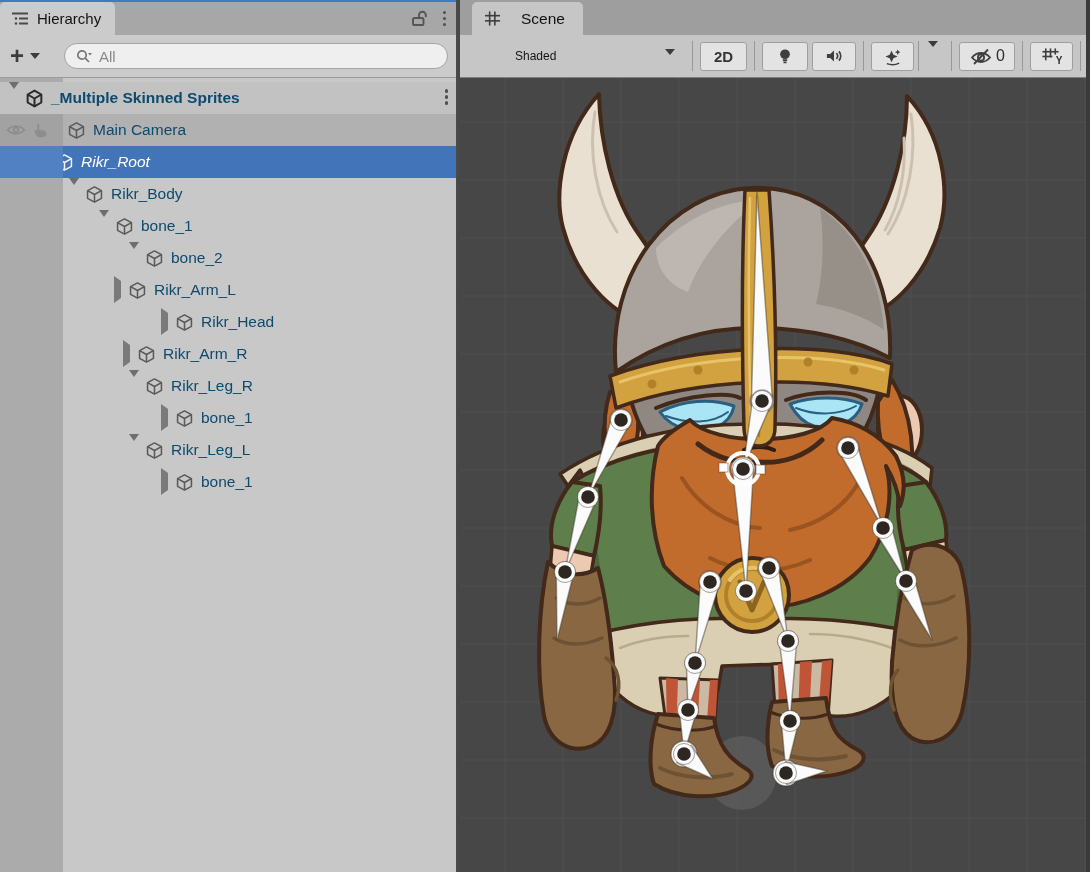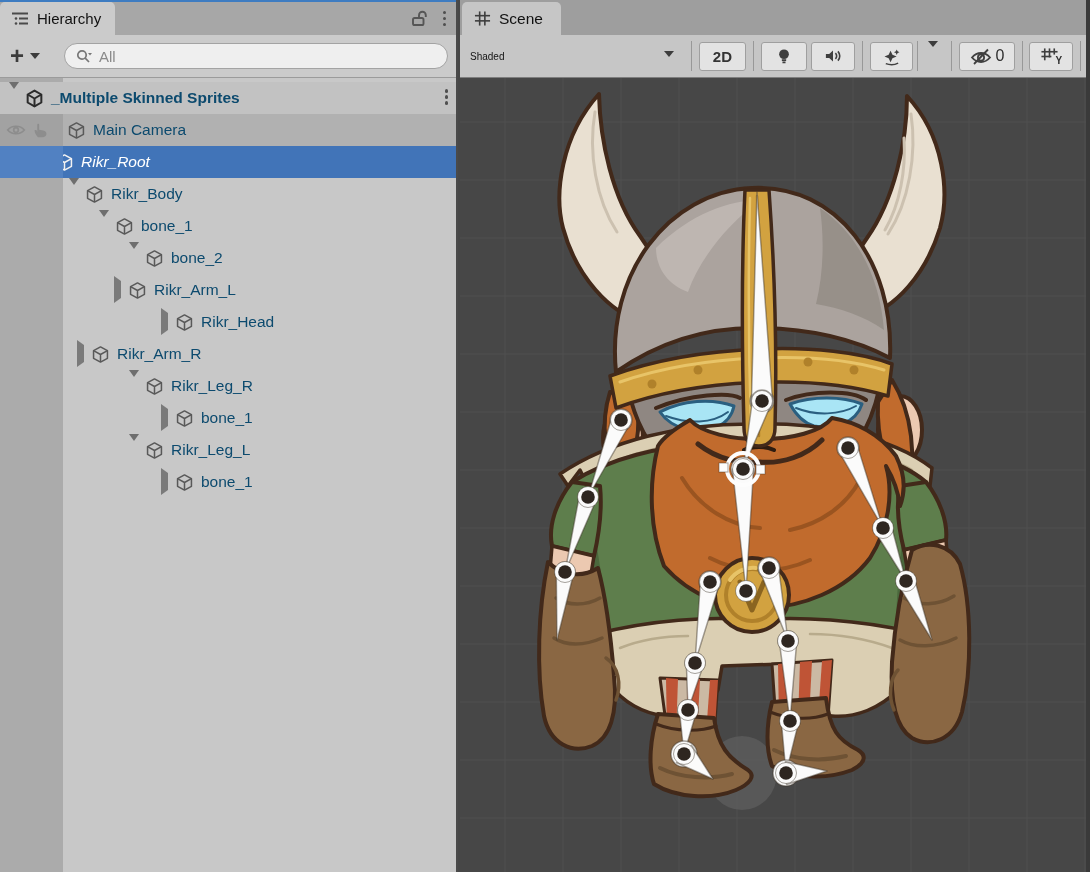--- a/index.html
+++ b/index.html
@@ -61,30 +61,30 @@
   .kebab{position:absolute;right:8px;top:7px;}
   .kebab-dots{display:flex;flex-direction:column;gap:2.5px;}
   .kebab-dots i{width:3.5px;height:3.5px;border-radius:50%;background:#4f4f4f;}
   
   .right-panel{
     position:absolute;left:460px;top:0;width:630px;height:872px;
     background:#474747;border-right:4px solid #3a3a3a;box-sizing:border-box;
   }
   .scene-tabbar{position:absolute;left:0;top:0;width:100%;height:35px;background:#9e9e9e;}
   .scene-tab{
-    position:absolute;left:2px;top:2px;height:33px;background:#c6c6c6;
-    display:flex;align-items:center;gap:8px;padding:0 18px 0 12px;
+    position:absolute;left:12px;top:2px;height:33px;background:#c6c6c6;
+    display:flex;align-items:center;gap:20px;padding:0 18px 0 12px;
     border-radius:5px 5px 0 0;font-size:15.5px;color:#111;
   }
   .scene-toolbar{
     position:absolute;left:0;top:35px;width:100%;height:43px;background:#c6c6c6;
     border-bottom:1px solid #7e7e7e;box-sizing:border-box;
     display:flex;align-items:center;
   }
-  .shaded-dd{width:228px;display:flex;align-items:flex-start;justify-content:space-between;padding:0 12px 0 10px;font-size:10px;color:#141414;}
+  .shaded-dd{width:228px;display:flex;align-items:flex-start;justify-content:space-between;padding:0 12px 0 10px;font-size:12px;color:#141414;margin-left:45px;}
   .tb-sep{width:1px;height:30px;background:#989898;margin:0 5px;}
   .tb-btn{
     height:29px;background:#e3e3e3;border:1px solid #9f9f9f;border-radius:3px;
     display:flex;align-items:center;gap:3px;
     padding:0 10px;margin:0 2px;color:#343434;font-size:15px;box-sizing:border-box;
   }
   .tb-btn.b2d{font-size:15px;font-weight:bold;padding:0 13px;}
   .tb-caret{width:0;height:0;border-left:5px solid transparent;border-right:5px solid transparent;border-top:6px solid #3c3c3c;}
   .tb-caret-cell{padding:0 8px;}
   .count-num{font-size:16px;color:#2e2e2e;}
@@ -259,21 +259,21 @@
               <svg width="19" height="19" viewBox="0 0 20 20" fill="none" stroke="currentColor" stroke-width="1.6" stroke-linejoin="round">
                 <path d="M10 2 L17.3 6 V14 L10 18 L2.7 14 V6 Z"></path>
                 <path d="M2.7 6 L10 10 L17.3 6 M10 10 V18"></path>
               </svg>
             </span>
             <span class="lbl">Rikr_Head</span>
           </div>
         </div>
         <div class="hrow">
           <div class="gutter-cell"></div>
-          <div class="rowbody" style="padding-left: 73px;">
+          <div class="rowbody" style="padding-left: 119px;">
             <span class="tri"><span class="tri-closed"></span></span>
             <span class="obicon">
               <svg width="19" height="19" viewBox="0 0 20 20" fill="none" stroke="currentColor" stroke-width="1.6" stroke-linejoin="round">
                 <path d="M10 2 L17.3 6 V14 L10 18 L2.7 14 V6 Z"></path>
                 <path d="M2.7 6 L10 10 L17.3 6 M10 10 V18"></path>
               </svg>
             </span>
             <span class="lbl">Rikr_Arm_R</span>
           </div>
         </div>

